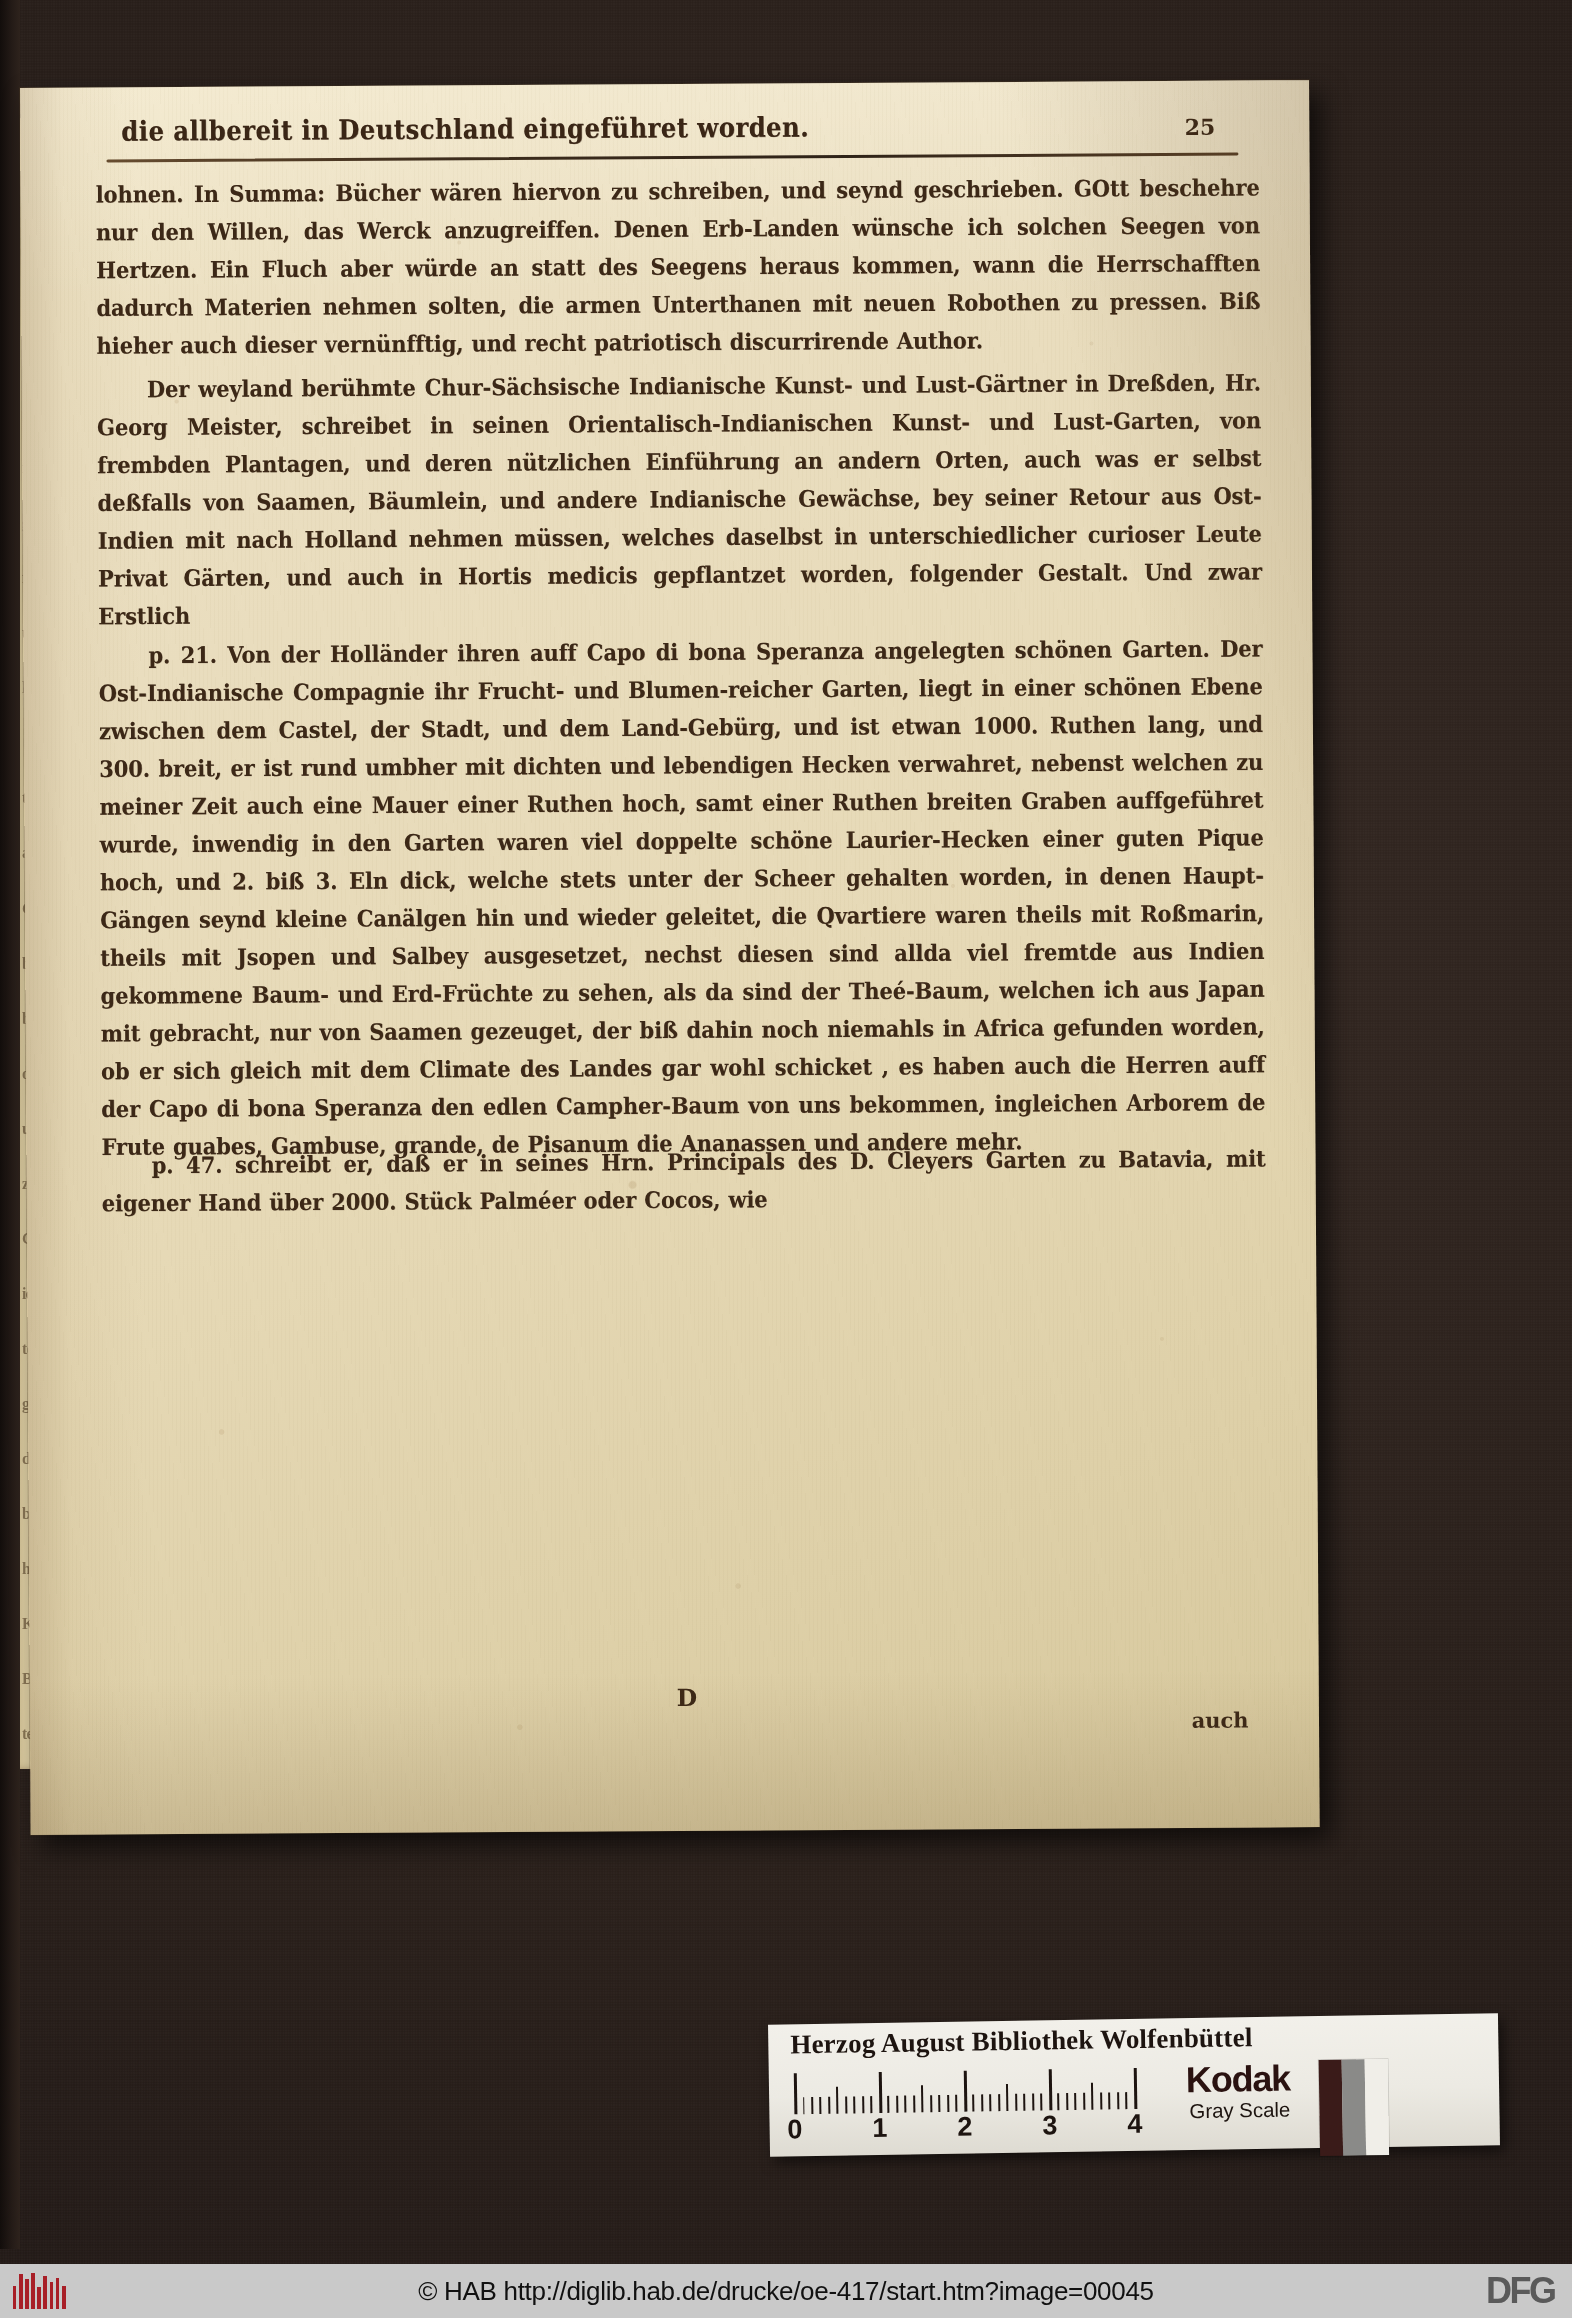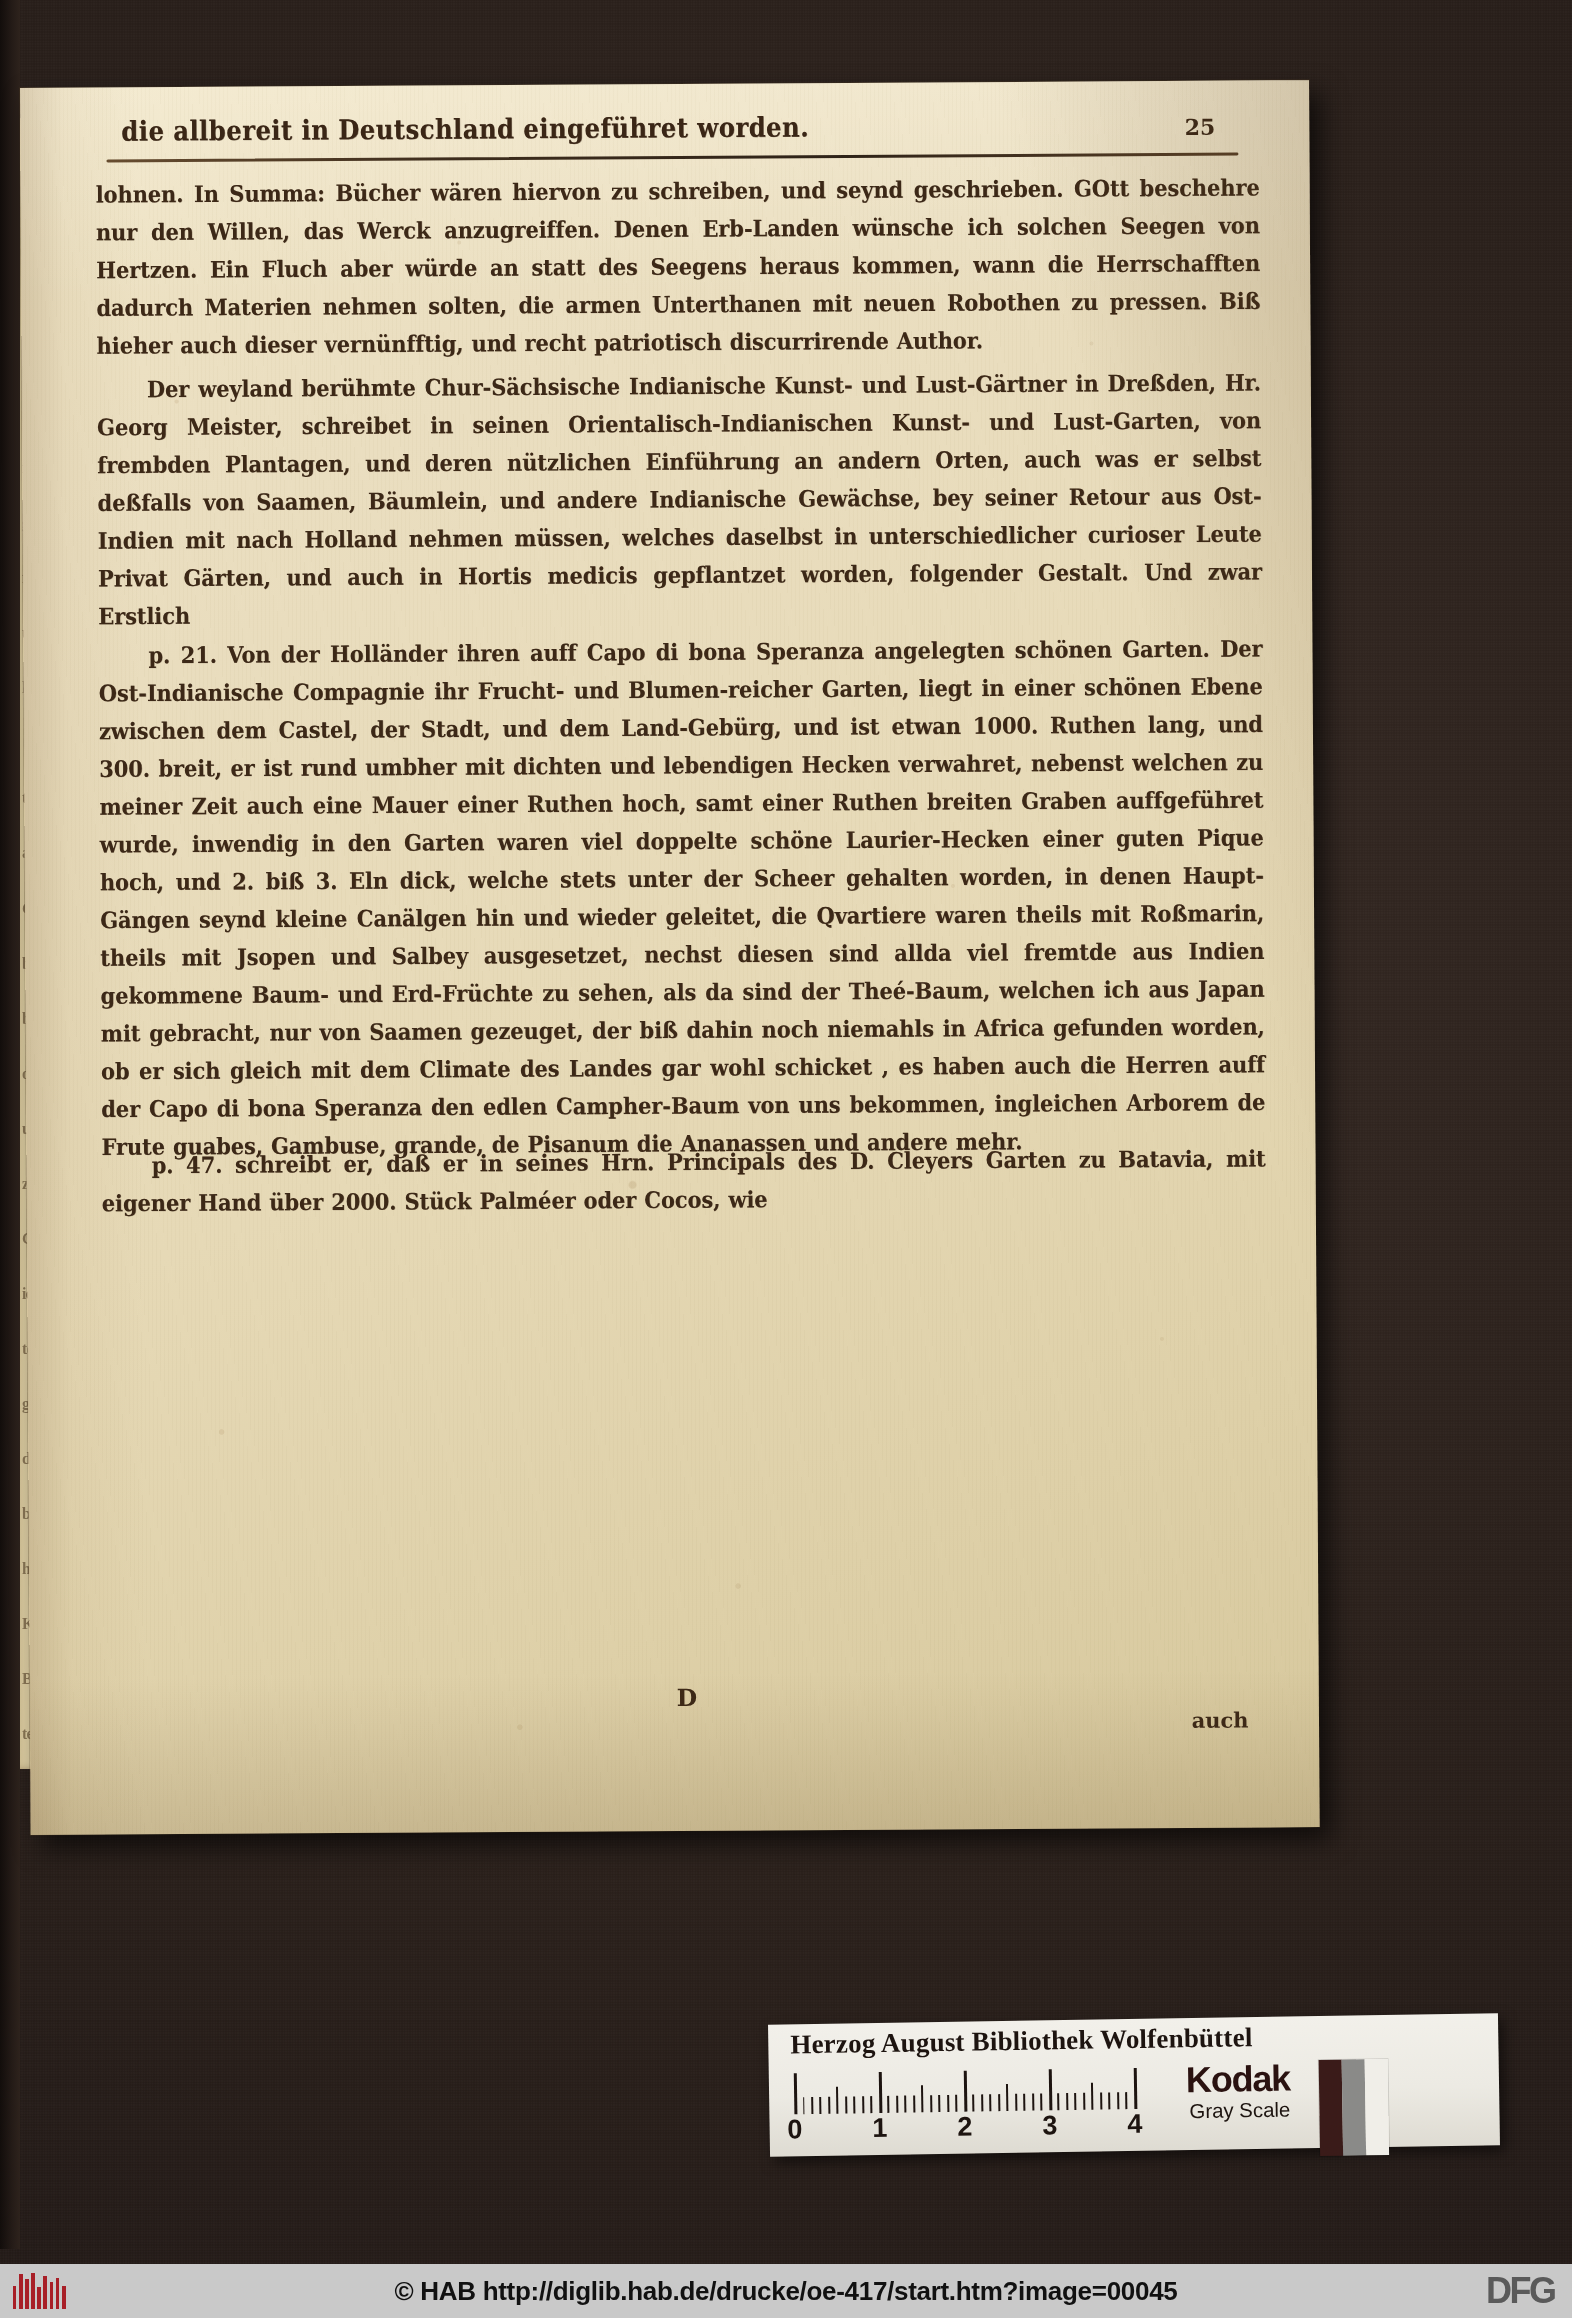--- a/index.html
+++ b/index.html
@@ -261,21 +261,21 @@
     position:absolute;
     left:12.6px; top:9.4px;
     width:53px; height:36px;
     display:flex; gap:2.4px; align-items:flex-end;
   }
   .habbar{ width:3.9px; background:#a81f27; }
   #footer-url{
     position:absolute;
     left:50%; transform:translateX(-50%);
     font-family:"Liberation Sans", sans-serif;
-    font-weight:700;
+    font-weight:400;
     font-size:26px;
     color:#111;
     white-space:nowrap;
     letter-spacing:-0.3px;
   }
   #dfg-logo{
     position:absolute;
     right:17.3px; top:6.3px;
     font-family:"Liberation Sans", sans-serif;
     font-weight:700;

